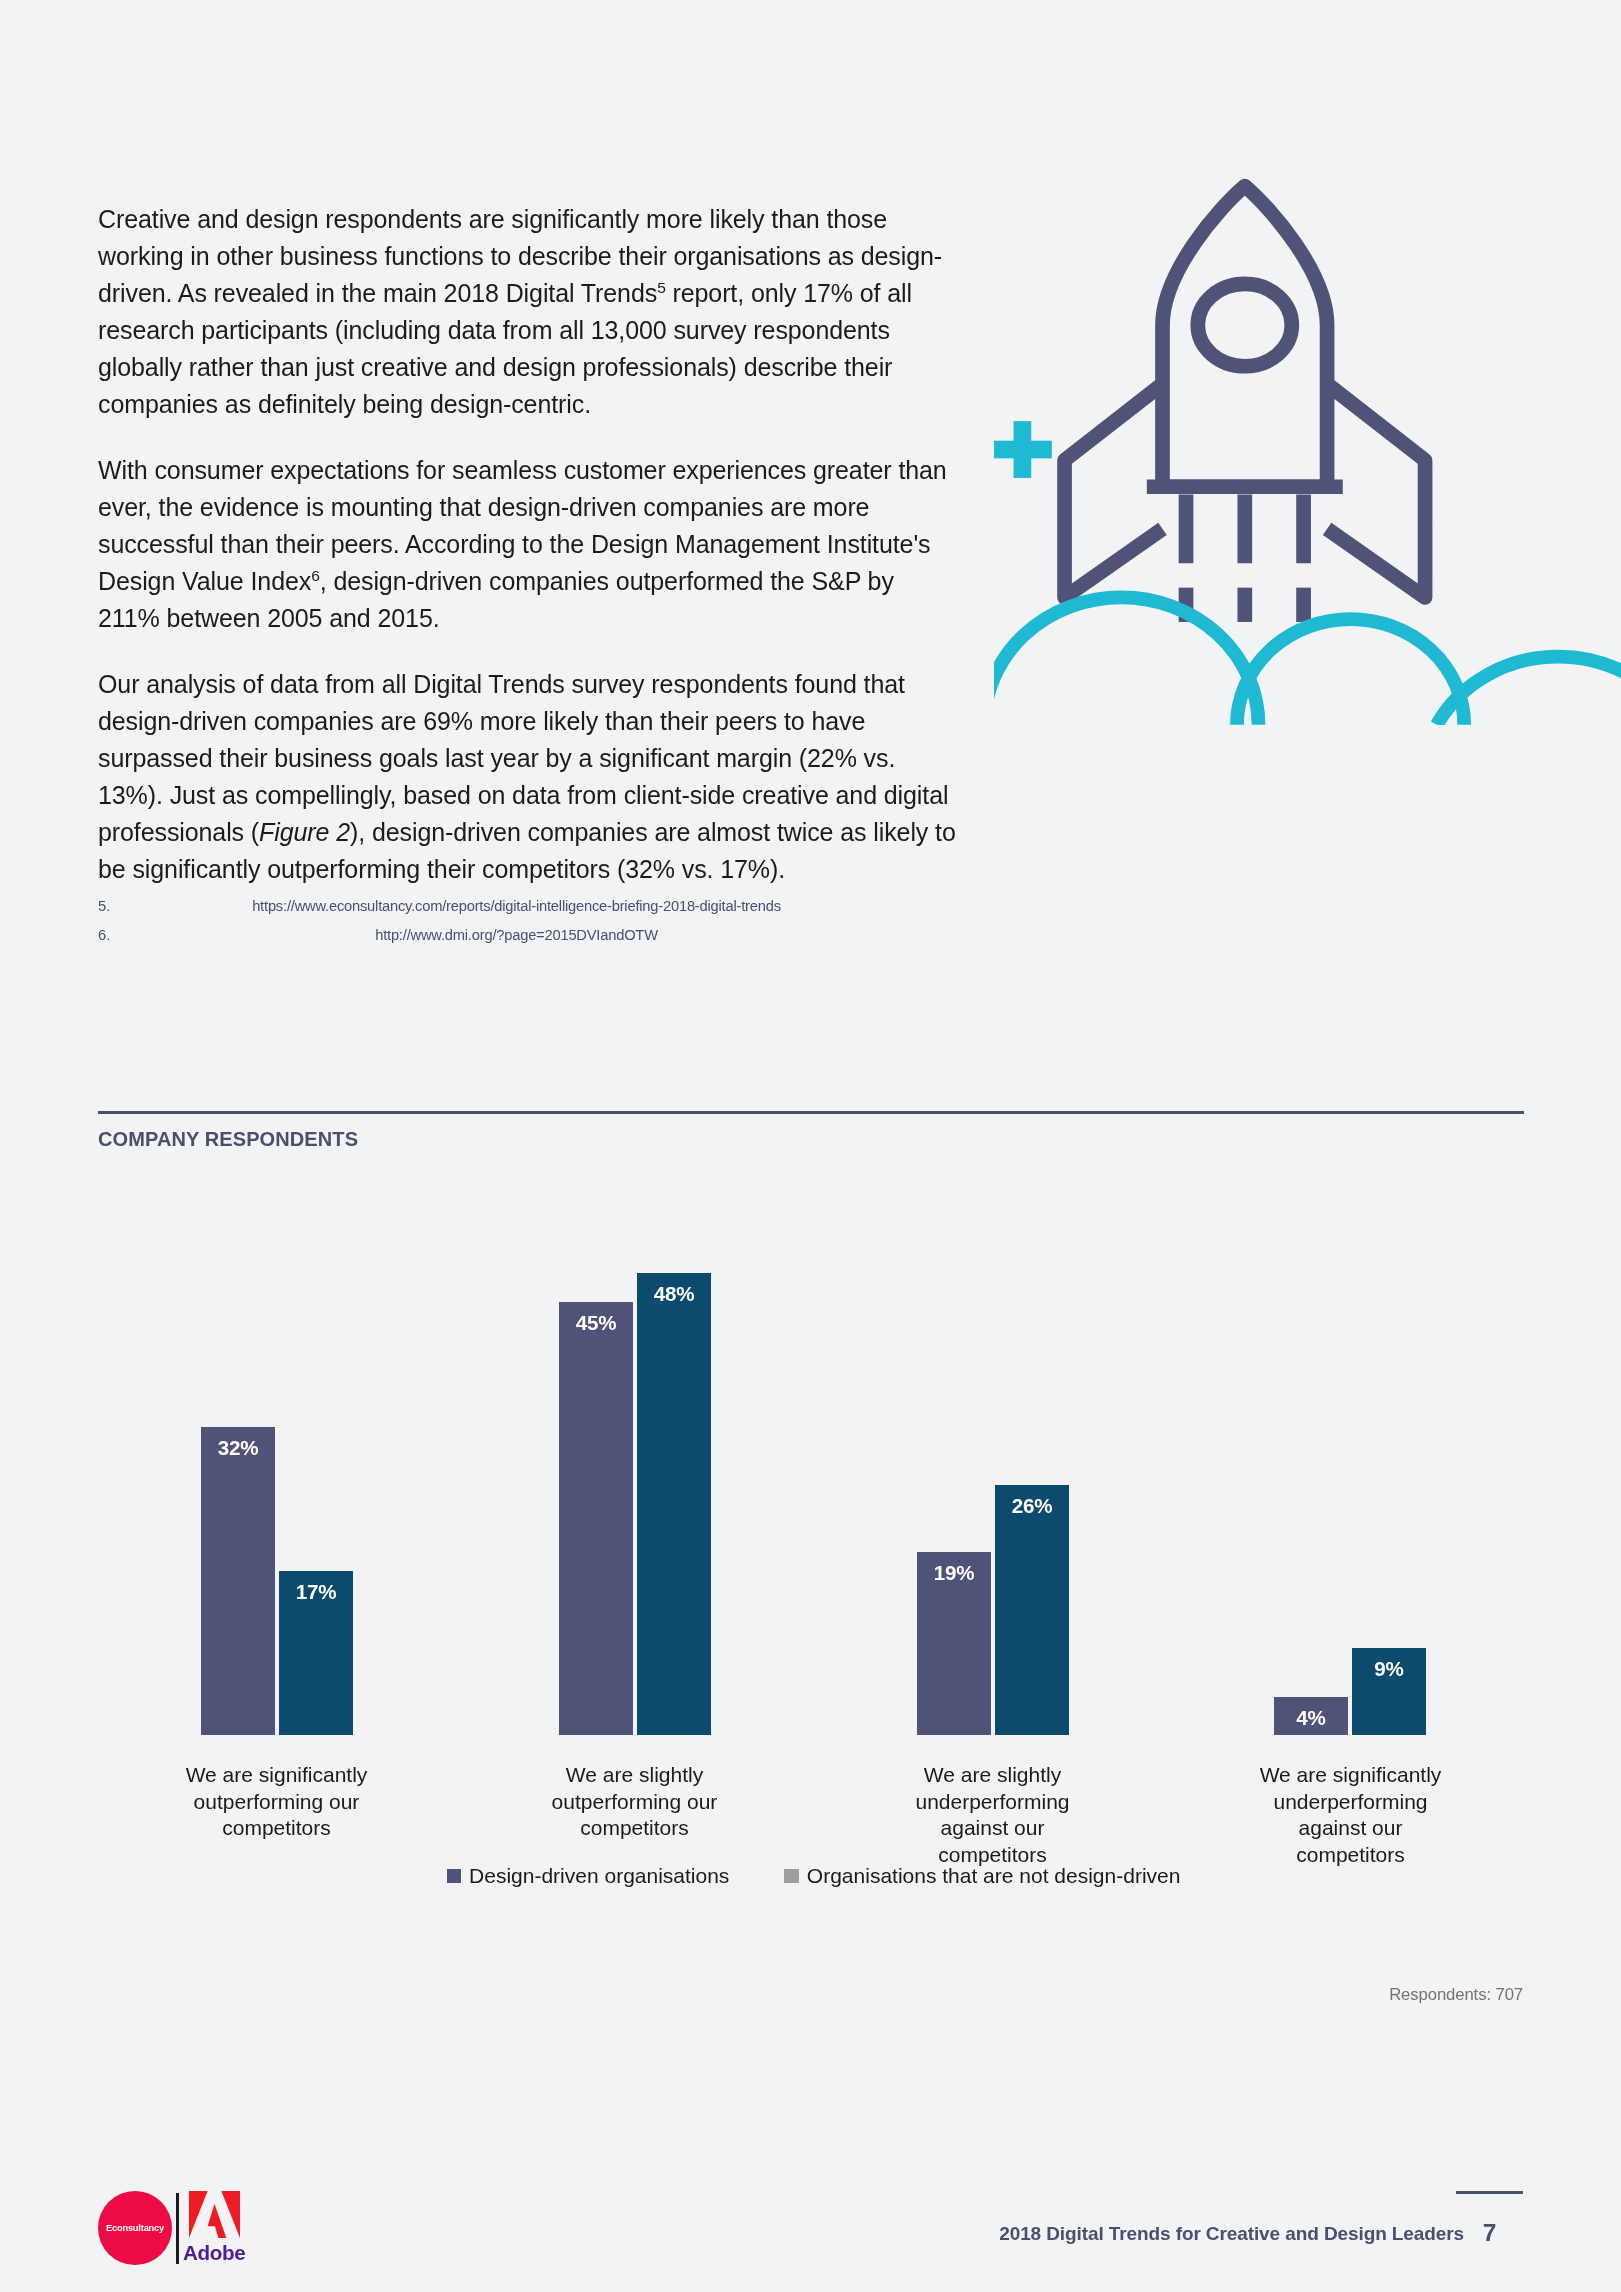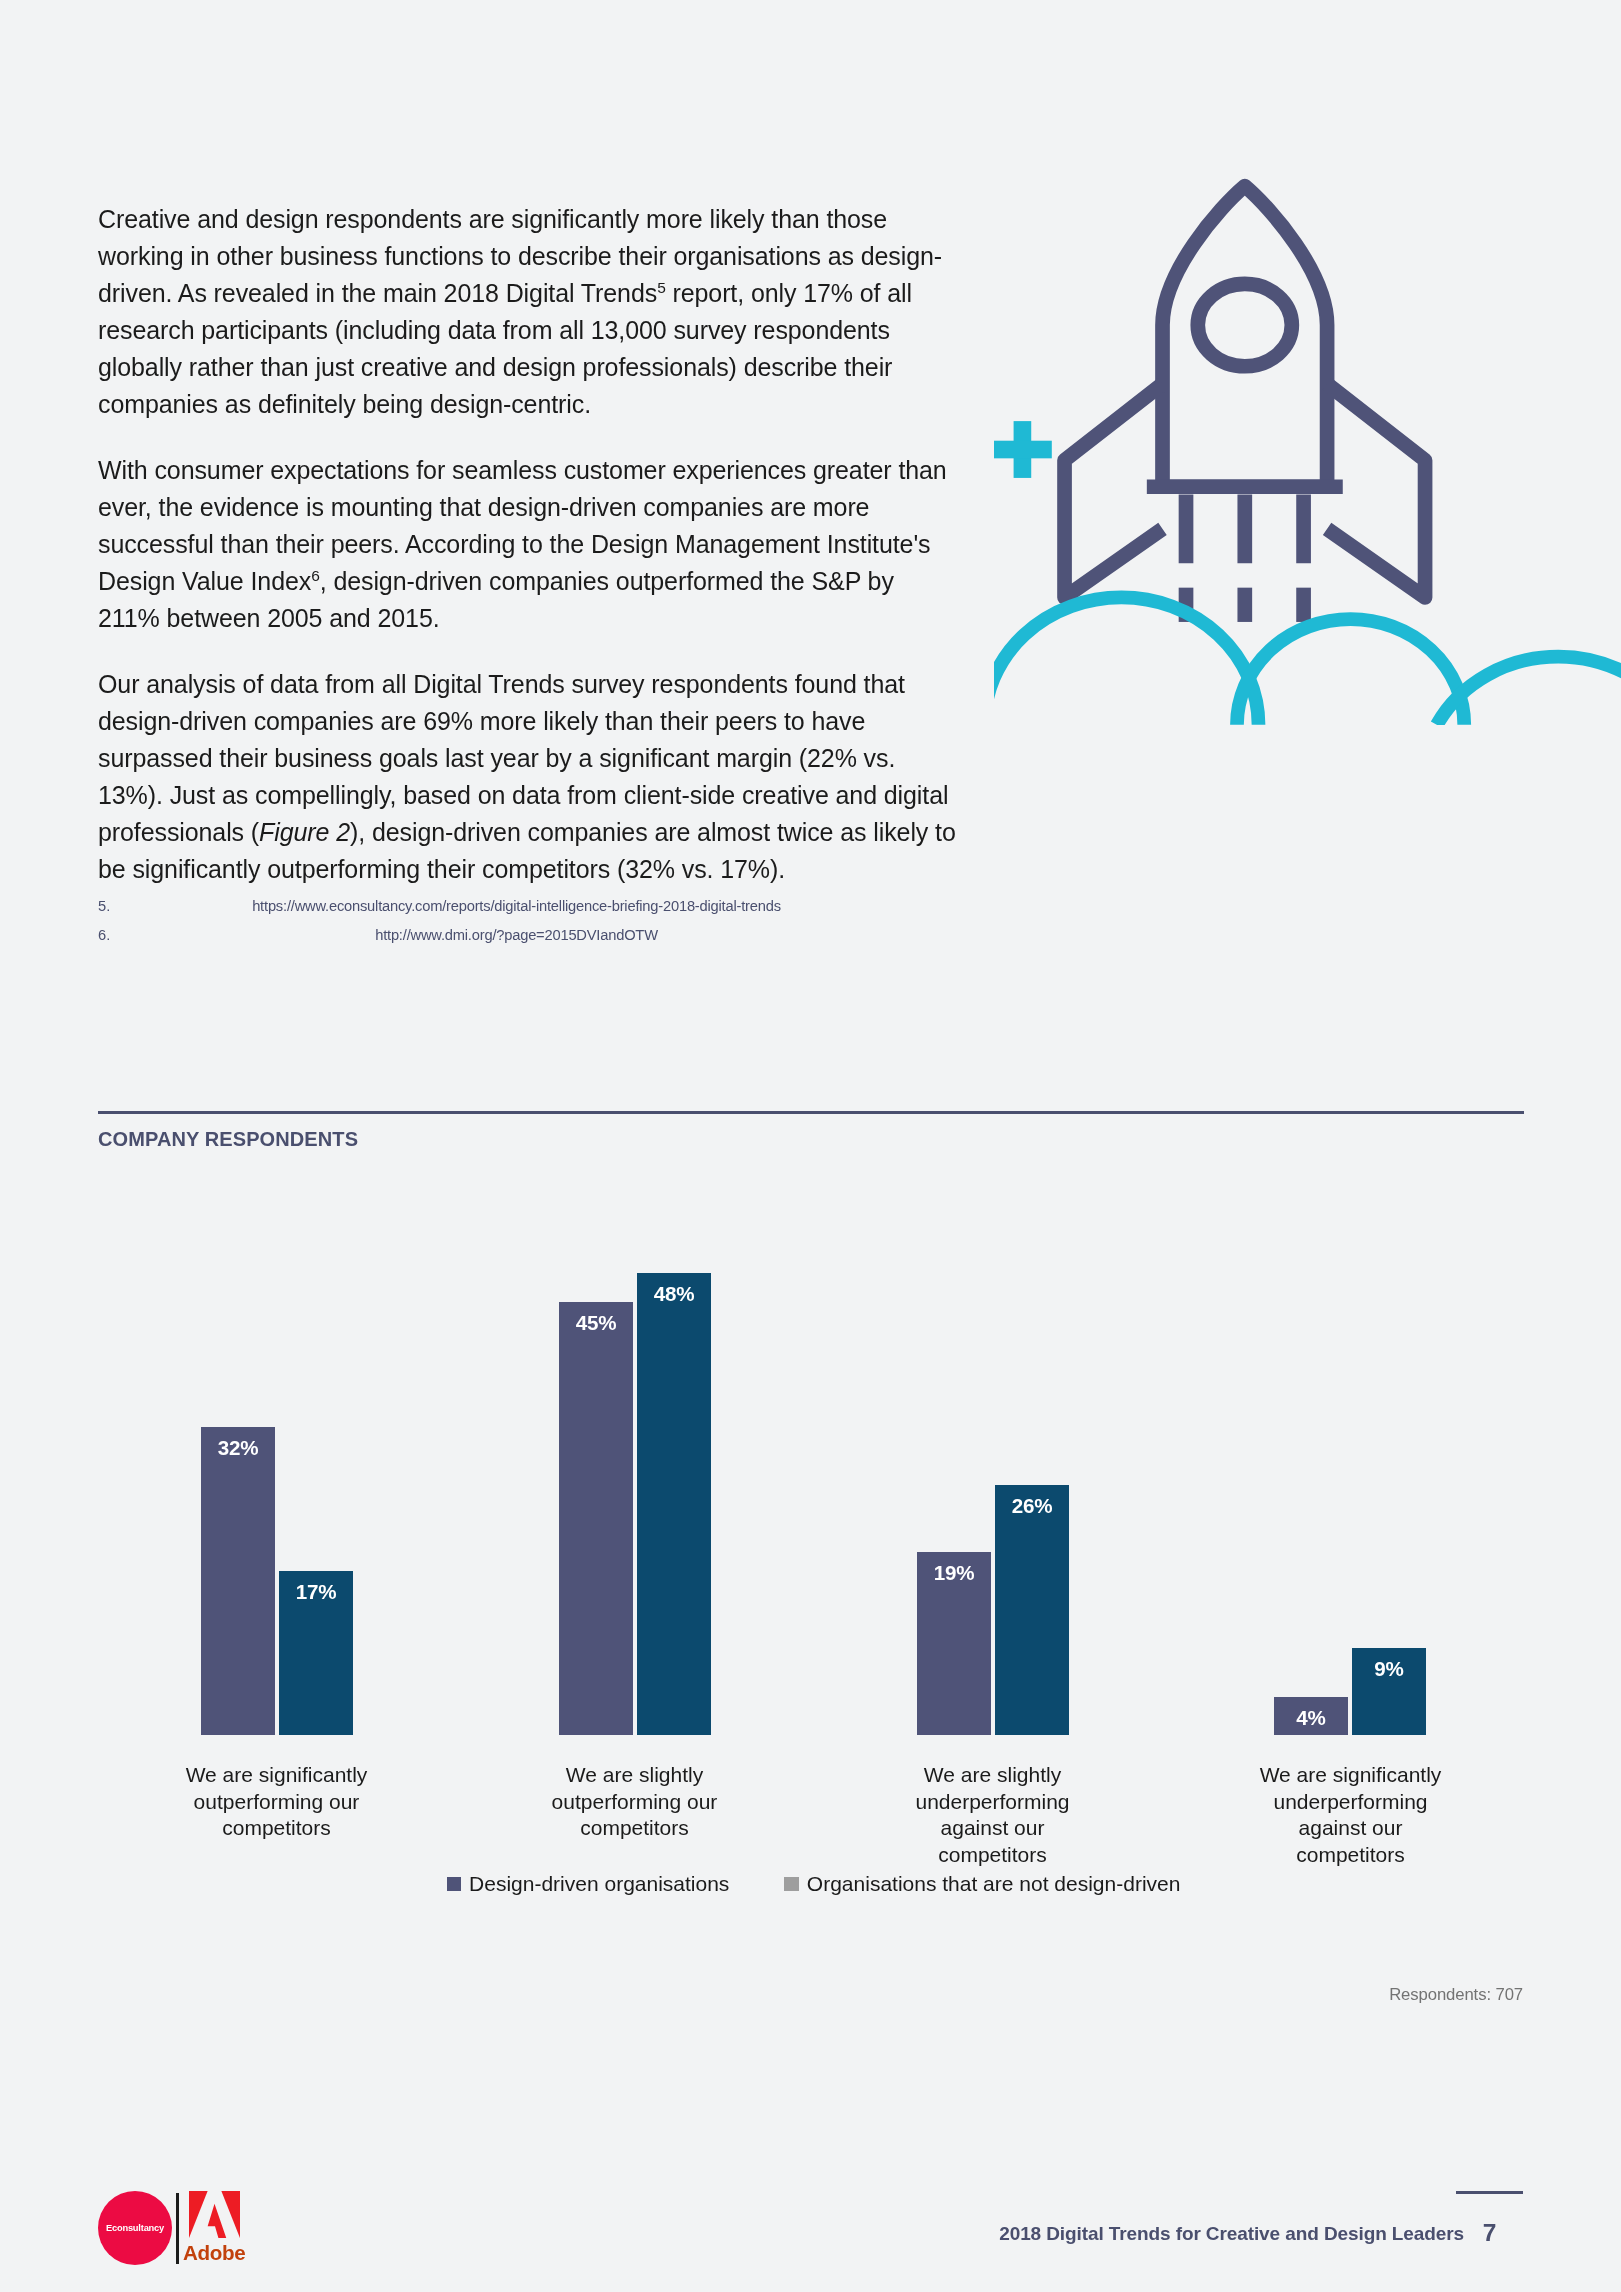--- a/index.html
+++ b/index.html
@@ -61,41 +61,41 @@
   .xlabel {
     position: absolute; text-align: center;
     font-size: 21px; line-height: 26.5px; color: #1b1b1b;
   }
 
   .legend {
     position: absolute; left: 98px; top: 1864px; width: 1431px;
     display: flex; justify-content: center; gap: 55px;
     font-size: 21px; color: #1b1b1b;
   }
-  .legend-item { display: flex; align-items: center; gap: 7.8px; margin-top: 8px; }
+  .legend-item { display: flex; align-items: center; gap: 7.8px; }
   .swatch { width: 14.7px; height: 14.7px; display: inline-block; }
   .swatch.s0 { background: #4f5378; }
   .swatch.s1 { background: #9e9e9e; }
 
   .respondents {
     position: absolute; right: 98px; top: 1985px;
     font-size: 16.7px; color: #737373; letter-spacing: -0.1px;
   }
 
   
   .footer-logos { position: absolute; left: 98px; top: 2184px; width: 216px; height: 88px; display: flex; align-items: center; gap: 4px; }
   .econ-logo {
     width: 74px; height: 74px; border-radius: 50%;
     background: #ec0b43; display: flex; align-items: center; justify-content: center;
   }
   .econ-logo span { color: #fff; font-size: 9.3px; font-weight: bold; letter-spacing: -0.2px; }
   .logo-divider { width: 2.9px; height: 71px; background: #1b1b1b; }
   .adobe-logo { display: flex; flex-direction: column; align-items: center; }
   .adobe-mark { width: 55px; height: 49px; }
-  .adobe-word { font-size: 20.6px; font-weight: bold; color: #c2410c; letter-spacing: -0.3px; margin-top: 1px; }
+  .adobe-word { font-size: 20.6px; font-weight: bold; color: #4c1d95; letter-spacing: -0.3px; margin-top: 1px; }
 
   .footer-rule { position: absolute; right: 98px; top: 2191px; width: 67px; height: 2.9px; background: #4a4f6e; }
   .footer-text {
     position: absolute; right: 157px; top: 2223px;
     font-size: 19px; font-weight: bold; color: #4a4f6e; letter-spacing: -0.1px;
   }
   .page-num {
     position: absolute; right: 98px; top: 2219px; width: 67px; text-align: center;
     font-size: 24.5px; font-weight: bold; color: #4a4f6e;
   }

